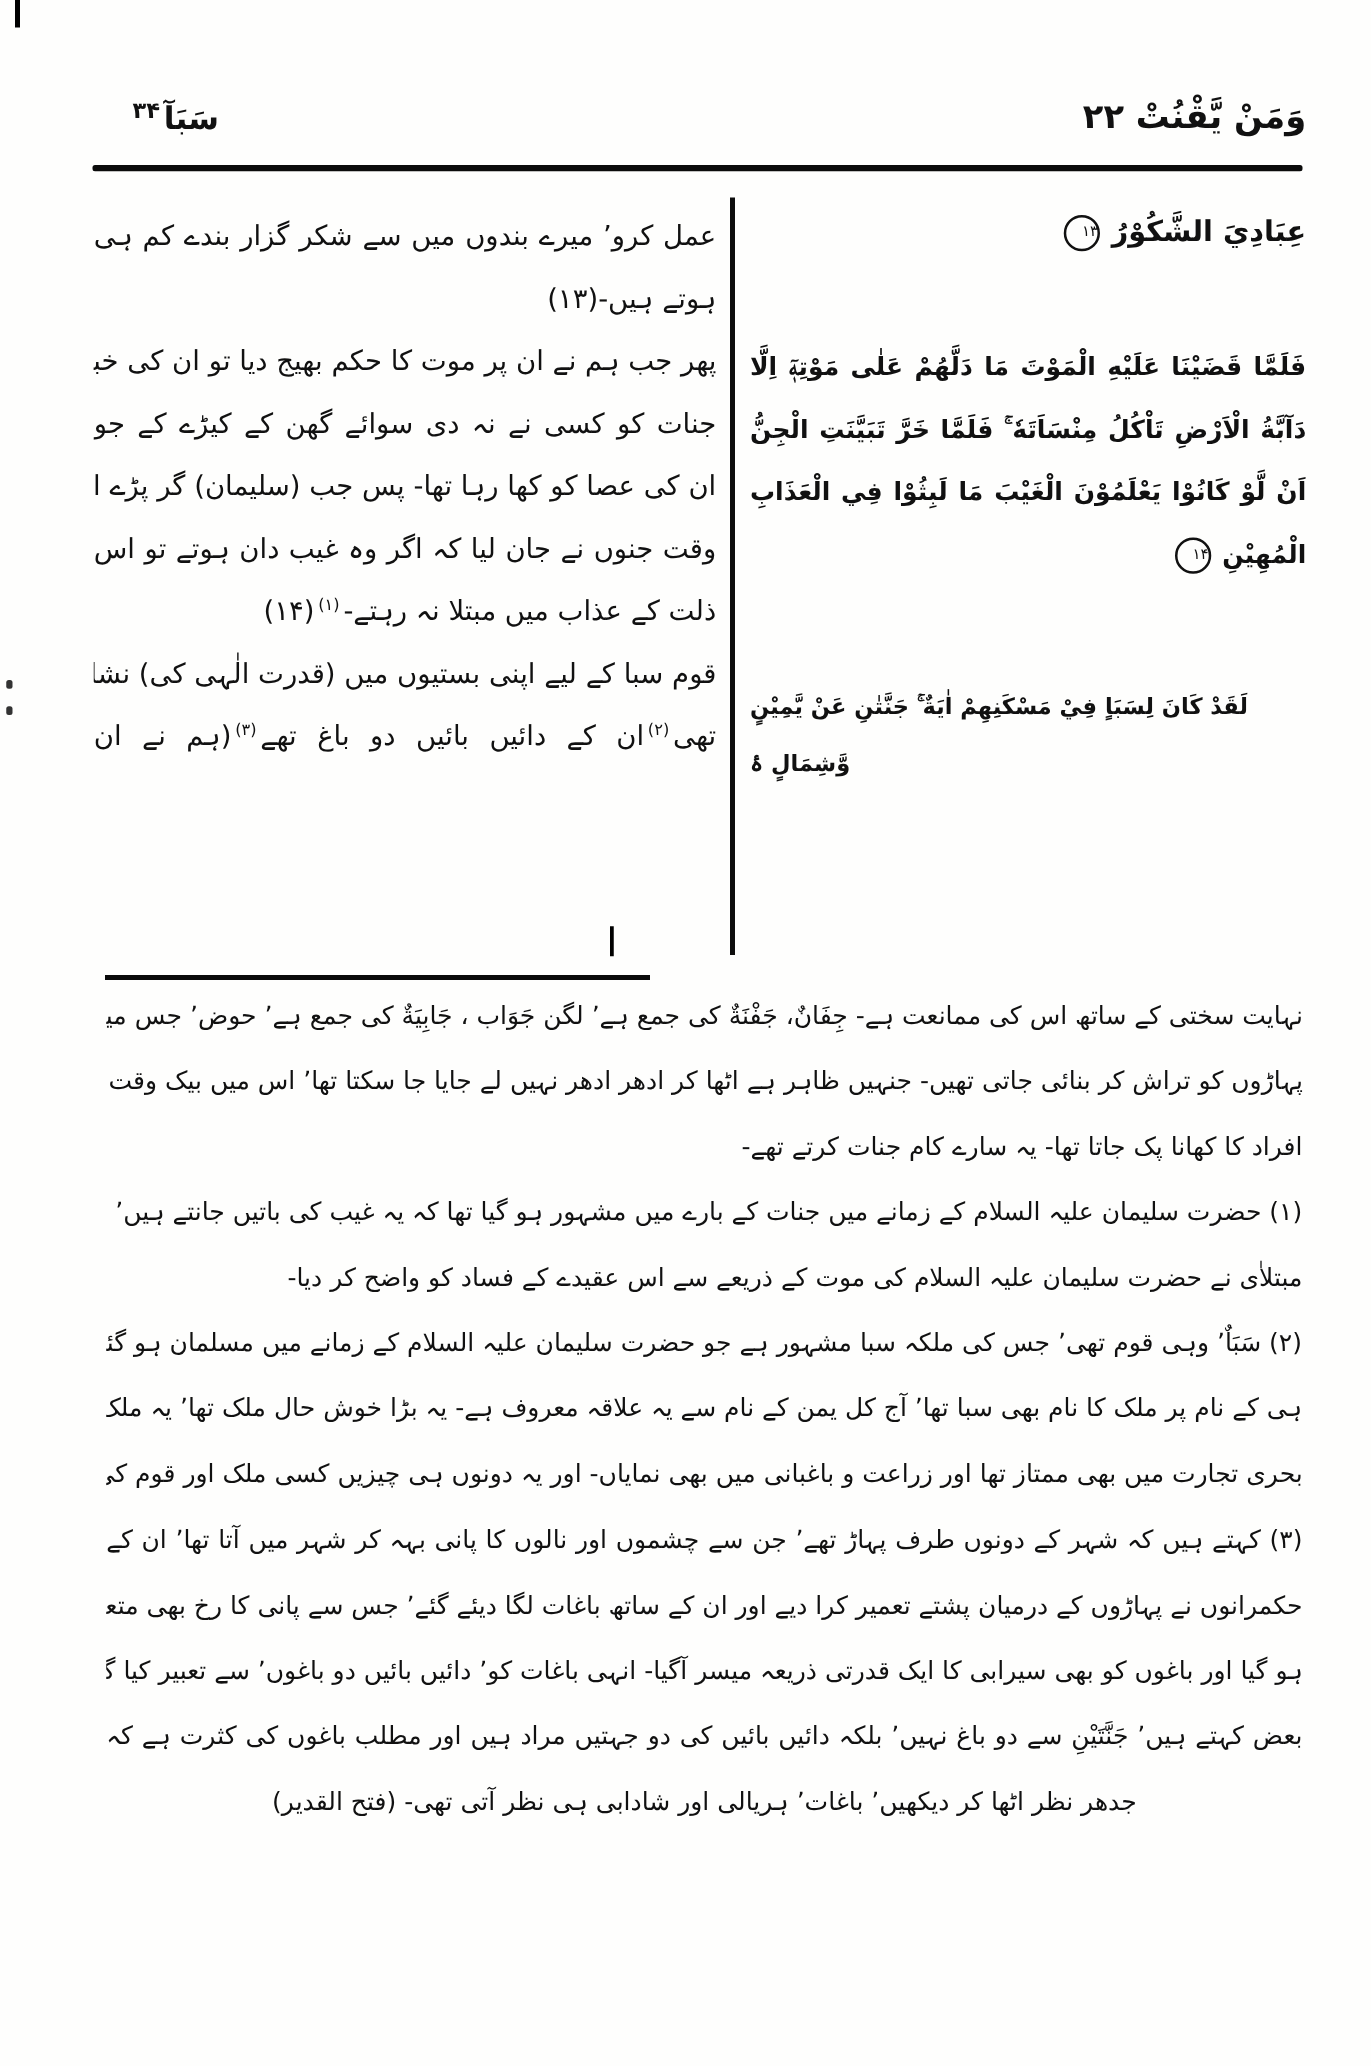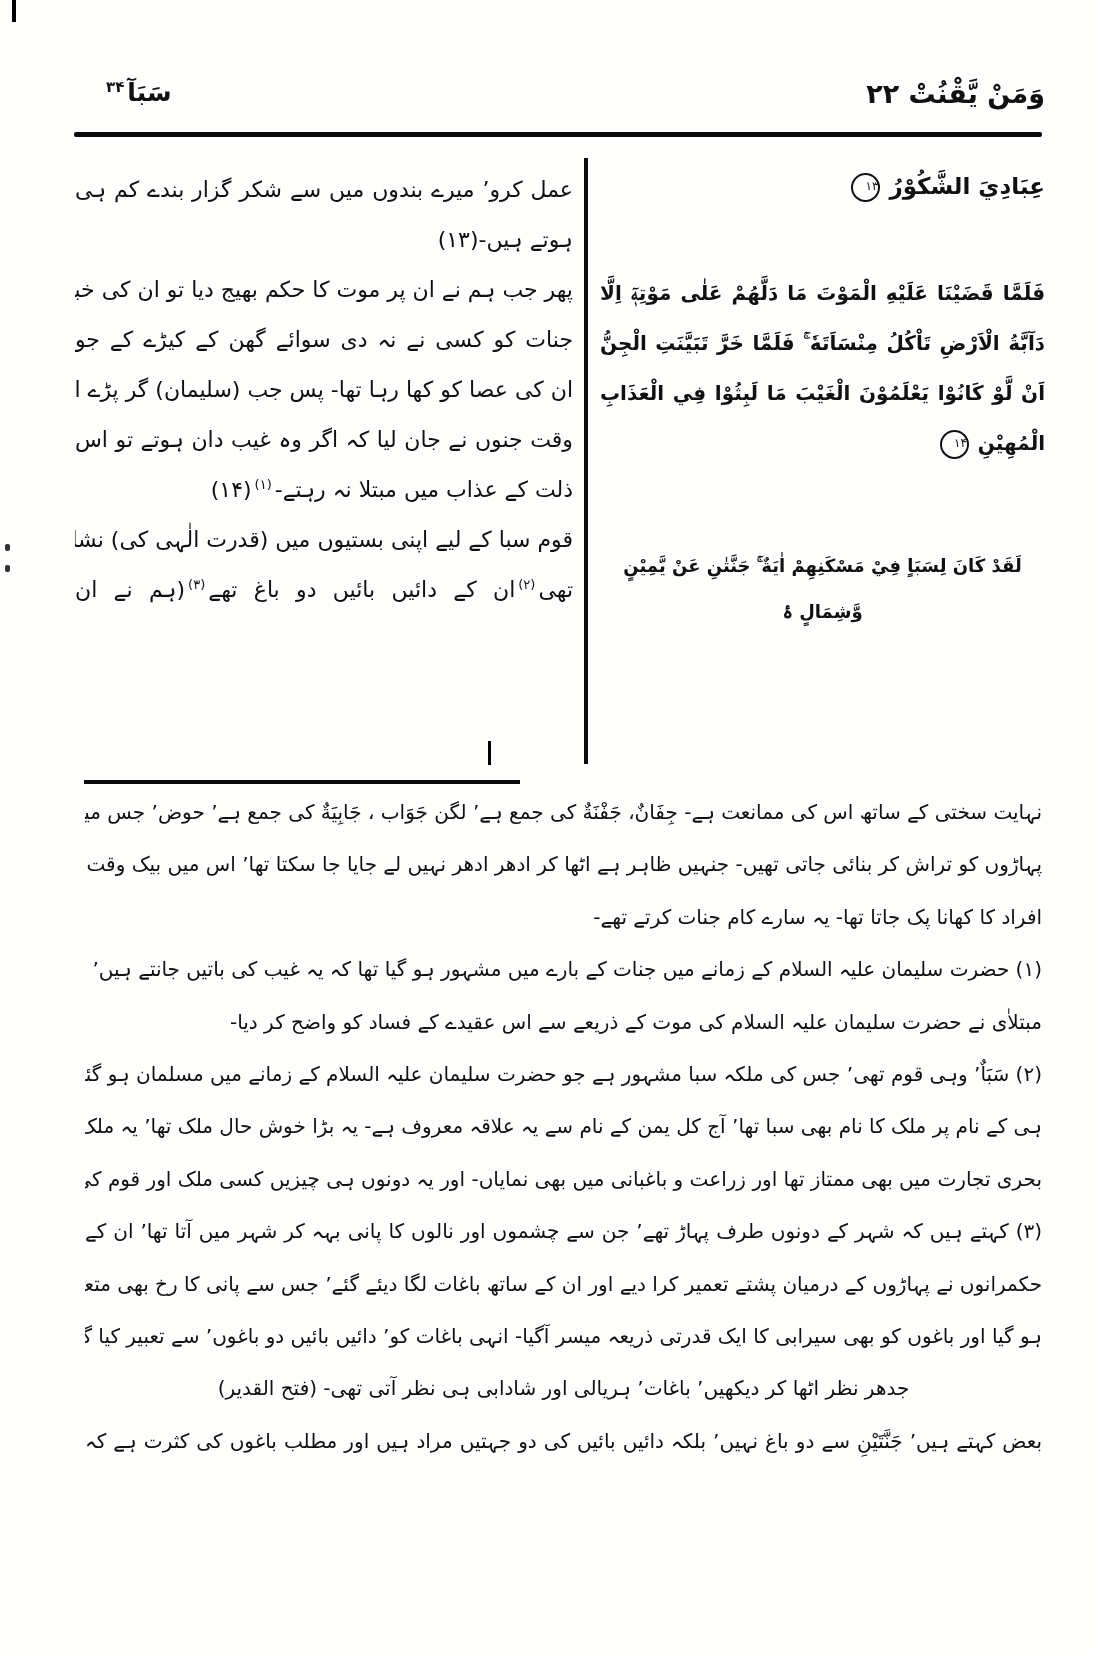--- a/index.html
+++ b/index.html
@@ -12,32 +12,32 @@
     font-family:"DejaVu Sans", sans-serif;
     overflow:hidden;
   }
   .abs{position:absolute;}
 
   
   .hdr{position:absolute;top:78px;font-weight:bold;direction:rtl;white-space:nowrap;}
   .hdr-right{right:52px;font-size:27px;}
   .hdr-center{left:0;width:1097px;text-align:center;font-size:29px;letter-spacing:1px;}
   .hdr-left{left:106px;font-size:25px;}
-  .hdr-left sup{font-size:15px;margin-right:3px;}
+  .hdr-left sup{font-size:18px;margin-right:3px;}
   .hdr-rule{position:absolute;top:132px;left:74px;width:968px;height:5px;background:#0b0b0b;border-radius:2px;}
 
   
   .col-divider{position:absolute;left:584px;top:158px;width:4px;height:606px;background:#0d0d0d;}
 
   
   .arabic-col{position:absolute;left:600px;top:0;width:445px;direction:rtl;}
   .ar-line,.ar-block{position:absolute;width:445px;direction:rtl;}
   .ar-v13{top:160px;font-size:23px;line-height:52px;text-align:right;font-weight:bold;}
   .ar-v14{top:268px;font-size:20px;line-height:50px;text-align:justify;font-weight:bold;}
-  .ar-v15{top:543px;font-size:18px;line-height:46px;text-align:center;font-weight:bold;}
+  .ar-v15{top:543px;font-size:18px;line-height:46px;text-align:left;font-weight:bold;}
   .vmark{
     display:inline-block;width:25px;height:25px;line-height:23px;
     border:2px solid #111;border-radius:50%;
     font-size:12px;font-weight:normal;
     vertical-align:middle;margin:0 9px;
   }
 
   
   .urdu-col{position:absolute;left:75px;top:165px;width:498px;direction:rtl;}
   .t-line{
@@ -113,17 +113,17 @@
     <div class="fn-line">(۱) حضرت سلیمان علیہ السلام کے زمانے میں جنات کے بارے میں مشہور ہو گیا تھا کہ یہ غیب کی باتیں جانتے ہیں’ اللہ</div>
     <div class="fn-line fn-end">مبتلاٰی نے حضرت سلیمان علیہ السلام کی موت کے ذریعے سے اس عقیدے کے فساد کو واضح کر دیا-</div>
 
     <div class="fn-line">(۲) سَبَاٌ’ وہی قوم تھی’ جس کی ملکہ سبا مشہور ہے جو حضرت سلیمان علیہ السلام کے زمانے میں مسلمان ہو گئی تھی- قوم</div>
     <div class="fn-line">ہی کے نام پر ملک کا نام بھی سبا تھا’ آج کل یمن کے نام سے یہ علاقہ معروف ہے- یہ بڑا خوش حال ملک تھا’ یہ ملک بری و</div>
     <div class="fn-line">بحری تجارت میں بھی ممتاز تھا اور زراعت و باغبانی میں بھی نمایاں- اور یہ دونوں ہی چیزیں کسی ملک اور قوم کی خوش حالی</div>
 
     <div class="fn-line">(۳) کہتے ہیں کہ شہر کے دونوں طرف پہاڑ تھے’ جن سے چشموں اور نالوں کا پانی بہہ کر شہر میں آتا تھا’ ان کے</div>
     <div class="fn-line">حکمرانوں نے پہاڑوں کے درمیان پشتے تعمیر کرا دیے اور ان کے ساتھ باغات لگا دیئے گئے’ جس سے پانی کا رخ بھی متعین</div>
     <div class="fn-line">ہو گیا اور باغوں کو بھی سیرابی کا ایک قدرتی ذریعہ میسر آگیا- انہی باغات کو’ دائیں بائیں دو باغوں’ سے تعبیر کیا گیا ہے-</div>
+    <div class="fn-line">بعض کہتے ہیں’ جَنَّتَيْنِ سے دو باغ نہیں’ بلکہ دائیں بائیں کی دو جہتیں مراد ہیں اور مطلب باغوں کی کثرت ہے کہ</div>
     <div class="fn-line fn-center">جدھر نظر اٹھا کر دیکھیں’ باغات’ ہریالی اور شادابی ہی نظر آتی تھی- (فتح القدیر)</div>
-    <div class="fn-line">بعض کہتے ہیں’ جَنَّتَيْنِ سے دو باغ نہیں’ بلکہ دائیں بائیں کی دو جہتیں مراد ہیں اور مطلب باغوں کی کثرت ہے کہ</div>
   </section>
 
 </div>
 
 </body></html>

